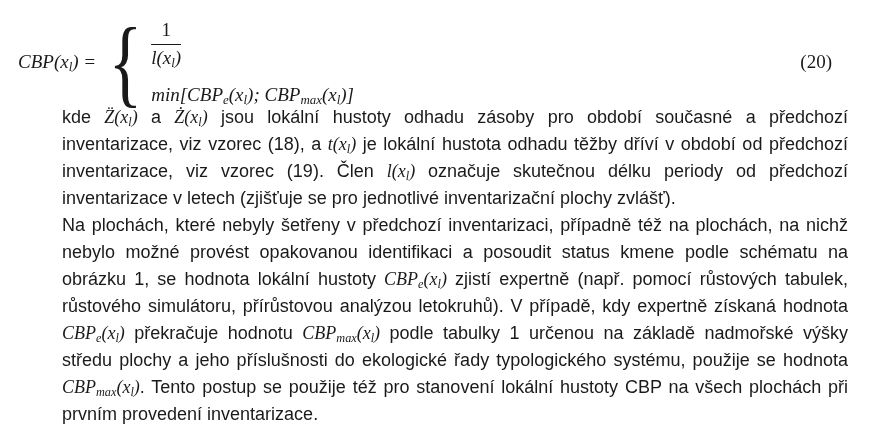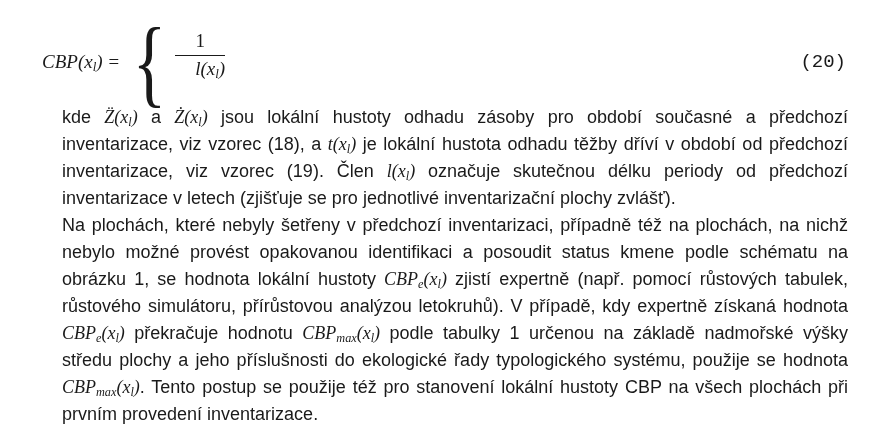--- a/index.html
+++ b/index.html
@@ -17,44 +17,43 @@
     position:absolute;
     left:18px; top:8px;
     width:836px; height:108px;
     display:flex;
     align-items:center;
     font-family:"Liberation Serif", serif;
     font-style:italic;
     font-size:19px;
     white-space:nowrap;
   }
-  .eq-lhs { flex:0 0 auto;margin-left:24px; }
+  .eq-lhs { flex:0 0 auto; }
   .brace {
     flex:0 0 auto;
     display:inline-block;
     font-style:normal;
     font-weight:400;
     font-size:98px;
     line-height:96px;
     transform:scaleX(0.72);
     margin:0 2px 0 6px;
   }
   .cases { display:flex; flex-direction:column; gap:15px; }
   .case-row { display:flex; align-items:center; }
   .frac { display:inline-block; text-align:center; margin-right:5px; }
   .frac-num { display:block; font-style:normal; padding:0 3px 3px; border-bottom:1.5px solid #1a1a1a; }
-  .frac-den { display:block; padding-top:2px;margin-left:20px; }
+  .frac-den { display:block; padding-top:2px; }
   .expr { display:inline-block; }
   .cond { display:inline-block; margin-left:16px; }
   .eqnum {
     position:absolute;
-    right:8px; top:50%;
+    right:22px; top:50%;
     transform:translateY(-50%);
     font-style:normal;
-    font-family:Liberation Mono, monospace;
   }
 
   
   .body-text {
     position:absolute;
     left:62px; top:104px;
     width:786px;
     font-size:18px;
     line-height:27px;
     text-align:justify;
@@ -81,20 +80,21 @@
     <span class="eq-lhs"><span class="seg-m">CBP(x</span><sub class="seg-s">l</sub><span class="seg-m">) =</span></span>
     <span class="brace">{</span>
     <div class="cases">
       <div class="case-row">
         <span class="frac">
           <span class="frac-num">1</span>
           <span class="frac-den"><span class="seg-m">l(x</span><sub class="seg-s">l</sub><span class="seg-m">)</span></span>
         </span>
       </div>
       <div class="case-row">
+        <span class="expr"><span class="seg-m">min[CBP</span><sub class="seg-s">e</sub><span class="seg-m">(x</span><sub class="seg-s">l</sub><span class="seg-m">); CBP</span><sub class="seg-s">max</sub><span class="seg-m">(x</span><sub class="seg-s">l</sub><span class="seg-m">)]</span></span>
       </div>
     </div>
     <span class="eqnum">(20)</span>
   </div>
 
   <div class="body-text">
     <p><span class="seg-t">kde </span><span class="seg-m">Z̈(x</span><sub class="seg-s">l</sub><span class="seg-m">)</span><span class="seg-t"> a </span><span class="seg-m">Ż(x</span><sub class="seg-s">l</sub><span class="seg-m">)</span><span class="seg-t"> jsou lokální hustoty odhadu zásoby pro období současné a předchozí inventarizace, viz vzorec (18), a </span><span class="seg-m">t(x</span><sub class="seg-s">l</sub><span class="seg-m">)</span><span class="seg-t"> je lokální hustota odhadu těžby dříví v období od předchozí inventarizace, viz vzorec (19). Člen </span><span class="seg-m">l(x</span><sub class="seg-s">l</sub><span class="seg-m">)</span><span class="seg-t"> označuje skutečnou délku periody od předchozí inventarizace v letech (zjišťuje se pro jednotlivé inventarizační plochy zvlášť).</span></p>
     <p><span class="seg-t">Na plochách, které nebyly šetřeny v předchozí inventarizaci, případně též na plochách, na nichž nebylo možné provést opakovanou identifikaci a posoudit status kmene podle schématu na obrázku 1, se hodnota lokální hustoty </span><span class="seg-m">CBP</span><sub class="seg-s">e</sub><span class="seg-m">(x</span><sub class="seg-s">l</sub><span class="seg-m">)</span><span class="seg-t"> zjistí expertně (např. pomocí růstových tabulek, růstového simulátoru, přírůstovou analýzou letokruhů). V případě, kdy expertně získaná hodnota </span><span class="seg-m">CBP</span><sub class="seg-s">e</sub><span class="seg-m">(x</span><sub class="seg-s">l</sub><span class="seg-m">)</span><span class="seg-t"> překračuje hodnotu </span><span class="seg-m">CBP</span><sub class="seg-s">max</sub><span class="seg-m">(x</span><sub class="seg-s">l</sub><span class="seg-m">)</span><span class="seg-t"> podle tabulky 1 určenou na základě nadmořské výšky středu plochy a jeho příslušnosti do ekologické řady typologického systému, použije se hodnota </span><span class="seg-m">CBP</span><sub class="seg-s">max</sub><span class="seg-m">(x</span><sub class="seg-s">l</sub><span class="seg-m">)</span><span class="seg-t">. Tento postup se použije též pro stanovení lokální hustoty CBP na všech plochách při prvním provedení inventarizace.</span></p>
   </div>
 

